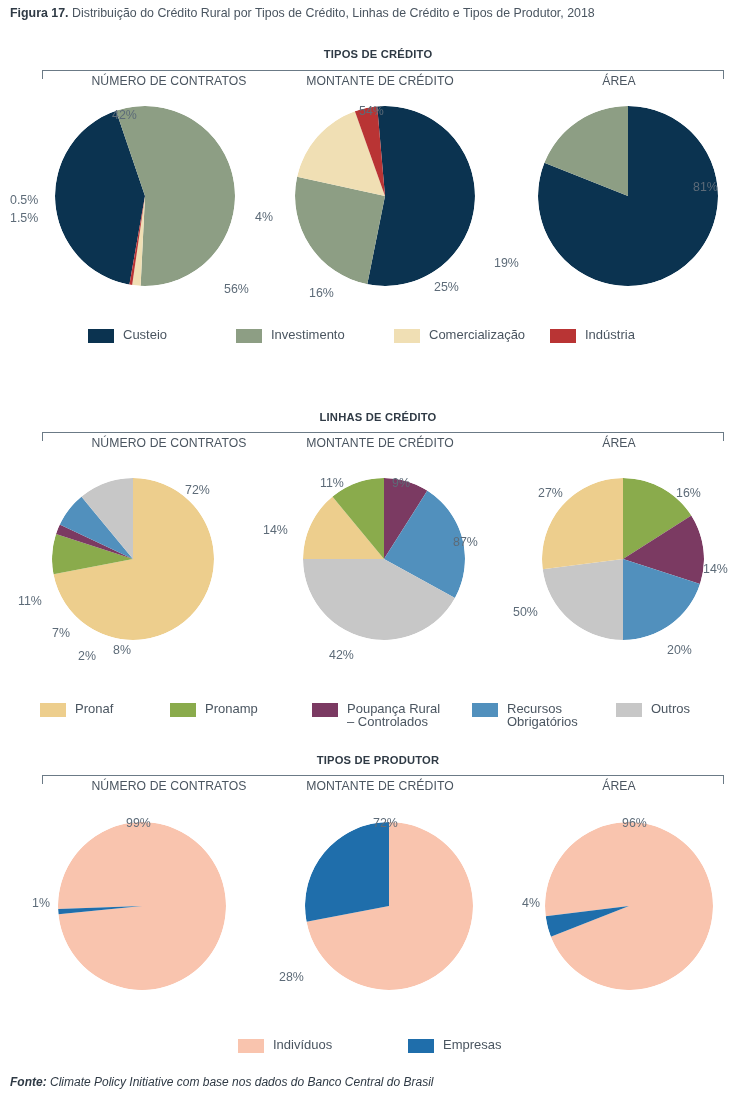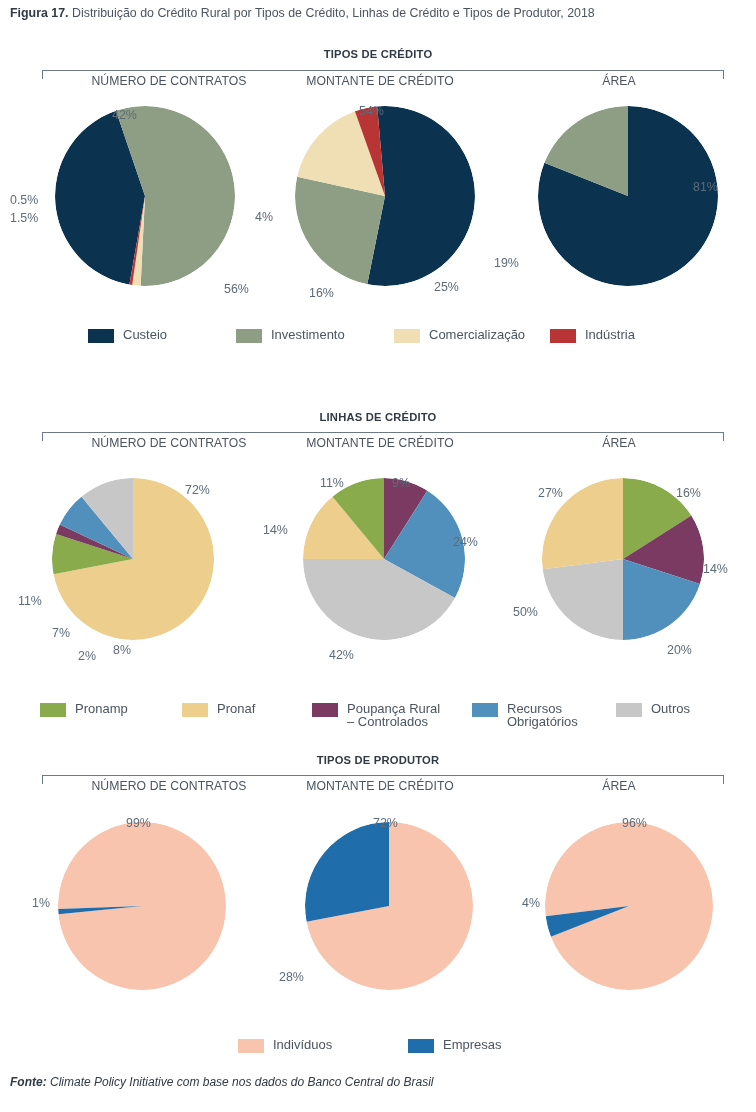--- a/index.html
+++ b/index.html
@@ -163,40 +163,40 @@
       </svg>
   </div>
 
   <div class="pct" style="left:185px;top:72px;">72%</div>
   <div class="pct" style="left:113px;top:232px;">8%</div>
   <div class="pct" style="left:78px;top:238px;">2%</div>
   <div class="pct" style="left:52px;top:215px;">7%</div>
   <div class="pct" style="left:18px;top:183px;">11%</div>
 
   <div class="pct" style="left:392px;top:65px;">9%</div>
-  <div class="pct" style="left:453px;top:124px;">24%</div>
+  <div class="pct" style="left:453px;top:124px;">87%</div>
   <div class="pct" style="left:329px;top:237px;">42%</div>
   <div class="pct" style="left:263px;top:112px;">14%</div>
   <div class="pct" style="left:320px;top:65px;">11%</div>
 
   <div class="pct" style="left:676px;top:75px;">16%</div>
   <div class="pct" style="left:703px;top:151px;">14%</div>
   <div class="pct" style="left:667px;top:232px;">20%</div>
   <div class="pct" style="left:513px;top:194px;">50%</div>
   <div class="pct" style="left:538px;top:75px;">27%</div>
 </div>
 
 <div class="legend" style="top:702px;">
+  <div class="leg-item" style="width:130px;">
+    <span class="swatch" style="background: rgb(237, 206, 141);"></span>
+    <span class="leg-label">Pronaf</span>
+  </div>
   <div class="leg-item" style="width:142px;">
     <span class="swatch" style="background: rgb(138, 171, 76);"></span>
     <span class="leg-label">Pronamp</span>
-  </div>
-  <div class="leg-item" style="width:130px;">
-    <span class="swatch" style="background: rgb(237, 206, 141);"></span>
-    <span class="leg-label">Pronaf</span>
   </div>
   <div class="leg-item" style="width:160px;">
     <span class="swatch" style="background: rgb(123, 58, 98);"></span>
     <span class="leg-label">
       <span>Poupança Rural</span>
       <span class="l2">– Controlados</span>
     </span>
   </div>
   <div class="leg-item" style="width:144px;">
     <span class="swatch" style="background: rgb(81, 144, 189);"></span>

